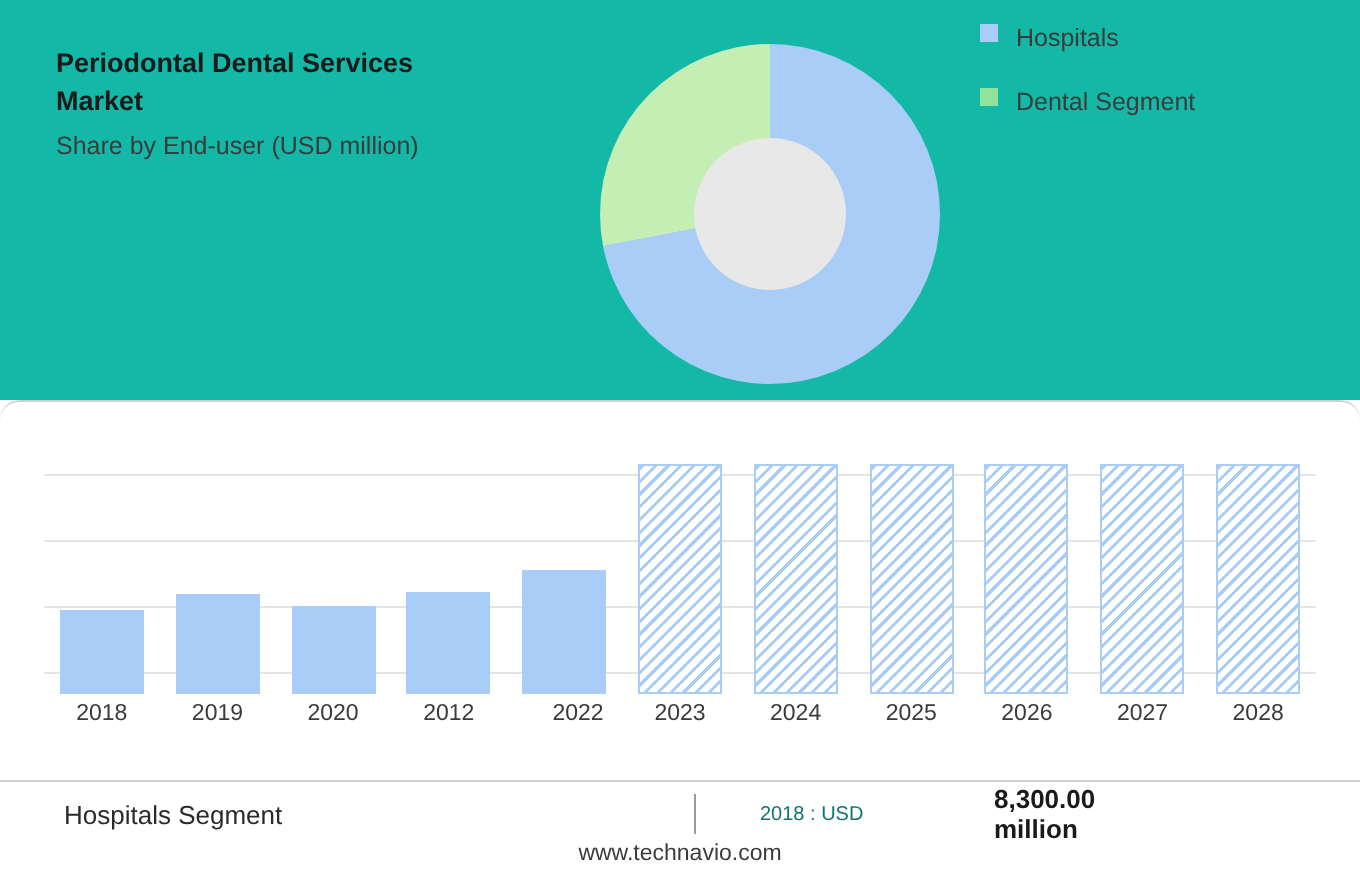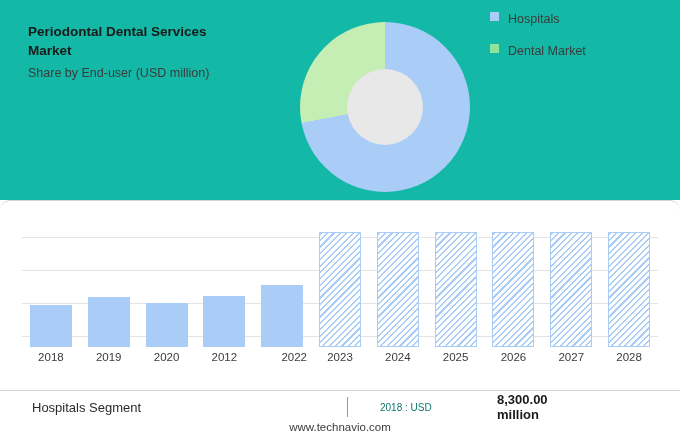--- a/index.html
+++ b/index.html
@@ -233,21 +233,21 @@
       <div class="donut-hole"></div>
     </div>
 
     <div class="legend">
       <div class="legend-item">
         <span class="legend-swatch" id="sw0" style="background: rgb(170, 205, 247);"></span>
         <span class="legend-label">Hospitals</span>
       </div>
       <div class="legend-item">
         <span class="legend-swatch" id="sw1" style="background: rgb(143, 227, 154);"></span>
-        <span class="legend-label">Dental Market</span>
+        <span class="legend-label">Dental Segment</span>
       </div>
     </div>
   </div>
 
   <div class="bars-section">
     <div class="plot" id="plot">
         <div class="gridline" style="top: 18px;"></div>
         <div class="gridline" style="top: 51px;"></div>
         <div class="gridline" style="top: 84px;"></div>
         <div class="gridline" style="top: 117px;"></div>
@@ -261,21 +261,21 @@
         <div class="bar forecast" style="left: 412.636px; height: 115px;"></div>
         <div class="bar forecast" style="left: 470.455px; height: 115px;"></div>
         <div class="bar forecast" style="left: 528.273px; height: 115px;"></div>
         <div class="bar forecast" style="left: 586.091px; height: 115px;"></div>
       </div>
     <div class="xaxis" id="xaxis">
         <div class="xtick" style="left: 0.909091px;">2018</div>
         <div class="xtick" style="left: 58.7273px;">2019</div>
         <div class="xtick" style="left: 116.545px;">2020</div>
         <div class="xtick" style="left: 174.364px;">2012</div>
-        <div class="xtick" style="left: 229px; text-align: right;">2022</div>
+        <div class="xtick" style="left: 239px;">2022</div>
         <div class="xtick" style="left: 290px;">2023</div>
         <div class="xtick" style="left: 347.818px;">2024</div>
         <div class="xtick" style="left: 405.636px;">2025</div>
         <div class="xtick" style="left: 463.455px;">2026</div>
         <div class="xtick" style="left: 521.273px;">2027</div>
         <div class="xtick" style="left: 579.091px;">2028</div>
       </div>
   </div>
 
   <div class="footer">

